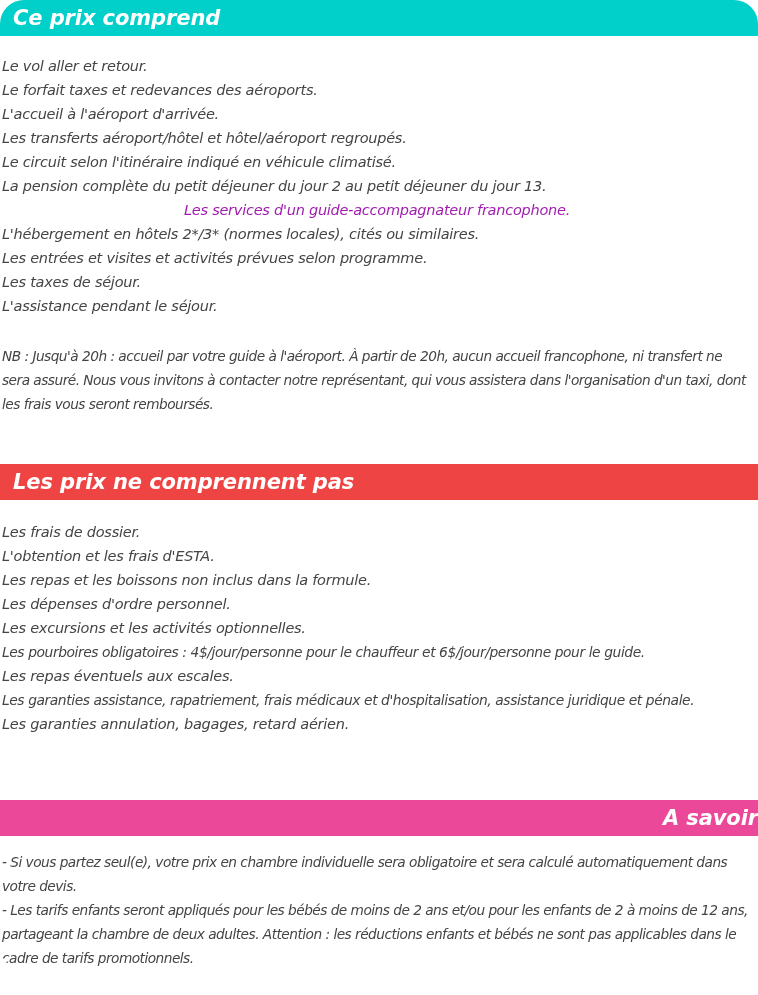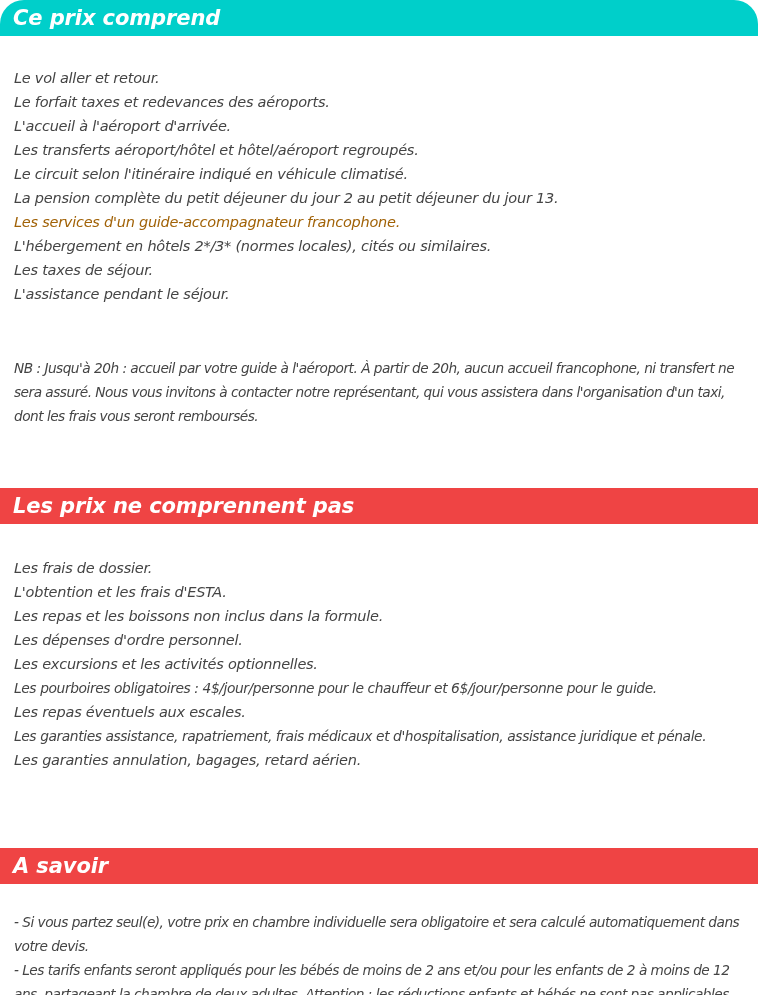--- a/index.html
+++ b/index.html
@@ -46,21 +46,21 @@
 
   
   .section-body {
     padding: 0 6px 0 2px;
     box-sizing: border-box;
     width: 758px;
   }
 
   .item-list {
     list-style: none;
-    margin: 12px;
+    margin: 0;
     padding: 0;
   }
   .item-list li {
     font-family: "DejaVu Sans", sans-serif;
     font-style: italic;
     font-weight: normal;
     font-size: 14.5px;
     line-height: 24px;
     color: #444444;
     white-space: nowrap;
@@ -82,21 +82,21 @@
     color: #444444;
     margin: 0;
     letter-spacing: -0.55px;
     text-align: left;
     transform: scaleX(0.945);
     transform-origin: left top;
     width: 105.8%;
   }
 
   .note-block {
-    margin: 12px;
+    margin: 0;
     padding: 0;
   }
 
   
   .gap-top-18 { height: 18px; }
   .gap-14 { height: 14px; }
   .gap-20 { height: 20px; }
   .gap-26 { height: 26px; }
   .gap-48 { height: 48px; }
   .gap-64 { height: 64px; }
@@ -112,22 +112,23 @@
 
   <div class="section-body">
     <div class="gap-top-18"></div>
     <ul class="item-list">
       <li style="color: rgb(68, 68, 68);">Le vol aller et retour.</li>
       <li style="color: rgb(68, 68, 68);">Le forfait taxes et redevances des aéroports.</li>
       <li style="color: rgb(68, 68, 68);">L'accueil à l'aéroport d'arrivée.</li>
       <li style="color: rgb(68, 68, 68);">Les transferts aéroport/hôtel et hôtel/aéroport regroupés.</li>
       <li style="color: rgb(68, 68, 68);">Le circuit selon l'itinéraire indiqué en véhicule climatisé.</li>
       <li style="color: rgb(68, 68, 68);">La pension complète du petit déjeuner du jour 2 au petit déjeuner du jour 13.</li>
-      <li style="color: #a16207;">Les services d'un guide-accompagnateur francophone.</li>
+      <li style="color: #a21caf; text-align: center;">Les services d'un guide-accompagnateur francophone.</li>
       <li style="color: rgb(68, 68, 68);">L'hébergement en hôtels 2*/3* (normes locales), cités ou similaires.</li>
+      <li style="color: rgb(68, 68, 68);">Les entrées et visites et activités prévues selon programme.</li>
       <li style="color: rgb(68, 68, 68);">Les taxes de séjour.</li>
       <li style="color: rgb(68, 68, 68);">L'assistance pendant le séjour.</li>
     </ul>
 
     <div class="gap-26"></div>
 
     <div class="note-block">
       <p class="note-para" style="color: rgb(68, 68, 68);">NB : Jusqu'à 20h : accueil par votre guide à l'aéroport. À partir de 20h, aucun accueil francophone, ni transfert ne sera assuré. Nous vous invitons à contacter notre représentant, qui vous assistera dans l'organisation d'un taxi, dont les frais vous seront remboursés.</p>
     </div>
   </div>
@@ -148,21 +149,21 @@
       <li style="color: rgb(68, 68, 68);">Les excursions et les activités optionnelles.</li>
       <li class="narrow" style="color: rgb(68, 68, 68);">Les pourboires obligatoires : 4$/jour/personne pour le chauffeur et 6$/jour/personne pour le guide.</li>
       <li style="color: rgb(68, 68, 68);">Les repas éventuels aux escales.</li>
       <li class="narrow" style="color: rgb(68, 68, 68);">Les garanties assistance, rapatriement, frais médicaux et d'hospitalisation, assistance juridique et pénale.</li>
       <li style="color: rgb(68, 68, 68);">Les garanties annulation, bagages, retard aérien.</li>
     </ul>
   </div>
 
   <div class="gap-64"></div>
 
-  <div class="section-band" style="background: #ef4444;">
+  <div class="section-band" style="background: #ec4899; justify-content: flex-end;">
     <span class="band-title" style="color: rgb(255, 255, 255);">A savoir</span>
   </div>
 
   <div class="section-body">
     <div class="gap-14"></div>
     <div class="note-block">
       <p class="note-para" style="color: rgb(68, 68, 68);">- Si vous partez seul(e), votre prix en chambre individuelle sera obligatoire et sera calculé automatiquement dans votre devis.</p>
       <p class="note-para" style="color: rgb(68, 68, 68);">- Les tarifs enfants seront appliqués pour les bébés de moins de 2 ans et/ou pour les enfants de 2 à moins de 12 ans, partageant la chambre de deux adultes. Attention : les réductions enfants et bébés ne sont pas applicables dans le cadre de tarifs promotionnels.</p>
     </div>
   </div>

